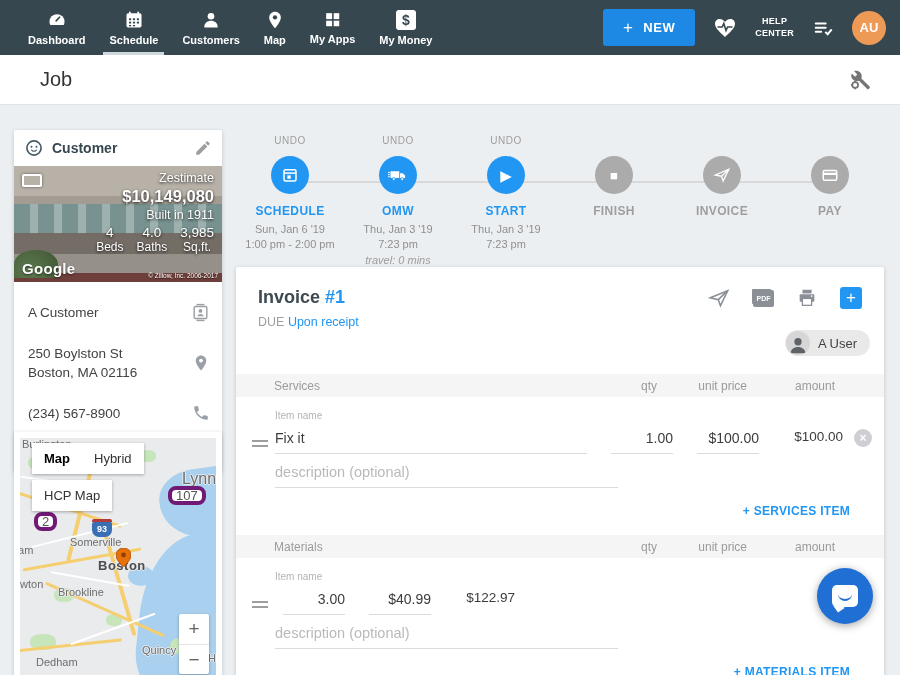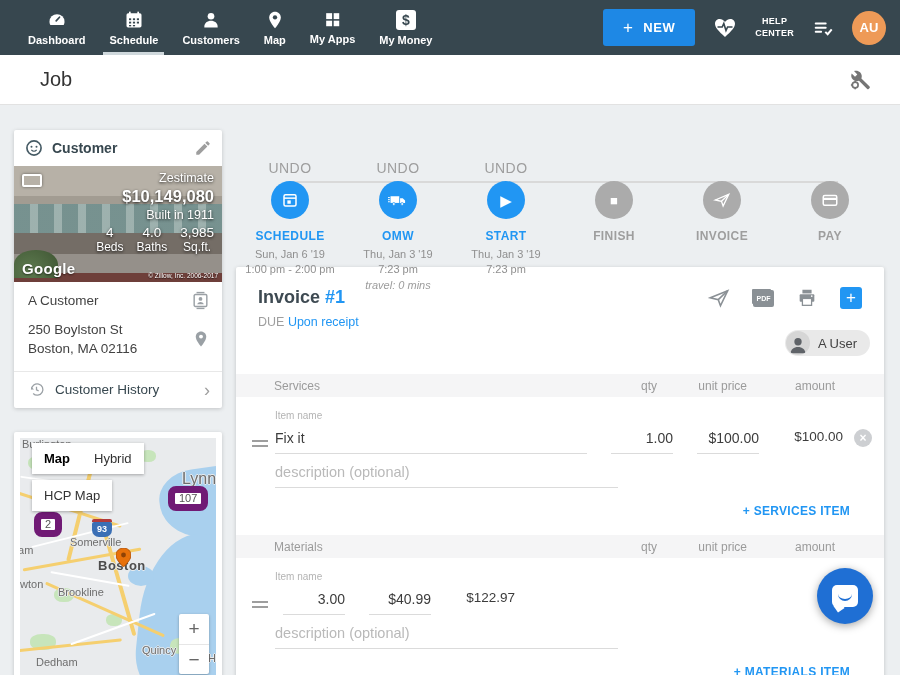--- a/index.html
+++ b/index.html
@@ -40,53 +40,53 @@
   .overlay { position:absolute; top:5px; right:8px; left:28px; text-align:right; color:#fff; text-shadow:0 1px 3px rgba(0,0,0,.85); }
   .z-label { font-size:12.5px; }
   .z-value { font-size:16.5px; font-weight:bold; margin:2px 0; }
   .z-built { font-size:12.5px; margin-bottom:3px; }
   .z-stats { display:flex; justify-content:flex-end; gap:13px; }
   .z-col { text-align:center; }
   .z-num { font-size:13.5px; }
   .z-cap { font-size:12px; }
   .gbrand { position:absolute; left:8px; bottom:5px; color:#fff; font-size:15px; font-weight:bold; letter-spacing:.3px; text-shadow:0 1px 2px rgba(0,0,0,.6); }
   .zcopy { position:absolute; right:4px; bottom:3px; color:#fff; font-size:6.5px; text-shadow:0 1px 1px rgba(0,0,0,.7); }
-  .info-row { display:flex; align-items:center; justify-content:space-between; padding:9px 12px 0 14px; font-size:13.5px; color:#424242; }
+  .info-row { display:flex; align-items:center; justify-content:space-between; padding:21px 12px 0 14px; font-size:13.5px; color:#424242; }
   .info-row .txt { line-height:1.45; }
   .divider { border-top:1px solid #E8E8E8; margin-top:12px; }
   .hist { display:flex; align-items:center; gap:10px; height:36px; padding:0 12px 0 14px; font-size:13.5px; color:#37474F; cursor:pointer; }
   .hist .chev { margin-left:auto; font-size:18px; color:#9E9E9E; line-height:1; }
 
   
   .mapcard { position:absolute; left:14px; top:432px; width:208px; height:256px; padding:6px; }
   .map-inner { position:relative; width:100%; height:100%; background:#E9EBED; overflow:hidden; }
   .water { position:absolute; background:#A9D0EE; }
   .green { position:absolute; background:#C7E5BB; border-radius:45%; }
   .road { position:absolute; background:#F5CF6F; border-radius:2px; }
   .roadw { position:absolute; background:#fff; border-radius:2px; }
   .mlabel { position:absolute; font-size:11px; color:#6E6E6E; white-space:nowrap;
     text-shadow:-1px 0 #E9EBED,1px 0 #E9EBED,0 -1px #E9EBED,0 1px #E9EBED; }
   .mlabel.big { font-size:13px; color:#4d4d4d; font-weight:bold; letter-spacing:.5px; }
-  .oval { position:absolute; background:#fff; border:7px solid #701a75; border-radius:8px; font-size:11px; color:#555; padding:0 4px; line-height:11px; }
+  .oval { position:absolute; background:#fff; border:4px solid #701a75; border-radius:8px; font-size:13px; color:#555; padding:0 4px; line-height:11px; }
   .i93 { position:absolute; width:20px; height:15px; background:#3B6FB5; border-radius:2px 2px 7px 7px; color:#fff; font-size:9px; font-weight:bold; text-align:center; line-height:15px; }
   .i93::before { content:""; position:absolute; top:-3px; left:0; right:0; height:3px; background:#B23B3B; border-radius:2px 2px 0 0; }
   .mbtns { position:absolute; left:12px; top:5px; display:flex; background:#fff; box-shadow:0 1px 3px rgba(0,0,0,.3); cursor:pointer; }
   .mbtn { padding:8px 12px; font-size:13px; color:#333; }
   .mbtn.sel { font-weight:bold; color:#000; }
   .hcpbtn { position:absolute; left:12px; top:42px; background:#fff; box-shadow:0 1px 3px rgba(0,0,0,.3); padding:8px 12px; font-size:13px; color:#333; cursor:pointer; }
   .zoomctl { position:absolute; right:7px; top:176px; width:30px; background:#fff; box-shadow:0 1px 3px rgba(0,0,0,.3); border-radius:2px; }
   .zbtn { height:30px; display:flex; align-items:center; justify-content:center; font-size:19px; color:#666; cursor:pointer; }
   .zbtn + .zbtn { border-top:1px solid #E6E6E6; }
   .mappin { position:absolute; }
 
   
   .timeline { position:absolute; left:236px; top:135px; width:648px; display:flex; }
   .tl-line { position:absolute; top:46px; left:54px; right:46px; height:2px; background:#D9D9D9; }
   .tl-step { width:108px; text-align:center; position:relative; z-index:1; }
-  .undo { font-size:14px; color:#9E9E9E; letter-spacing:.5px; height:12px; margin-bottom:9px; cursor:pointer;margin-top:25px; }
+  .undo { font-size:10px; color:#9E9E9E; letter-spacing:.5px; height:12px; margin-bottom:9px; cursor:pointer; }
   .tl-circle { width:38px; height:38px; border-radius:50%; margin:0 auto 10px; display:flex; align-items:center; justify-content:center; color:#fff; cursor:pointer; }
   .tl-circle.done { background:#2196F3; }
   .tl-circle.pend { background:#ABABAB; }
   .tl-label { font-size:12px; font-weight:bold; letter-spacing:.4px; }
   .tl-label.done-l { color:#2196F3; }
   .tl-label.pend-l { color:#9E9E9E; }
   .tl-date { font-size:11px; color:#8F8F8F; line-height:1.4; }
   .tl-date.first { margin-top:4px; }
   .travel { font-style:italic; color:#9c9c9c; }
   .glyph { font-size:15px; line-height:1; }
@@ -301,20 +301,28 @@
   </div>
   <div class="info-row">
     <span class="txt"><span>250 Boylston St</span><br><span>Boston, MA 02116</span></span>
     <span>
         <svg width="18" height="18" viewBox="0 0 24 24" fill="#9AA0A5">
           <path d="M12 2C8.1 2 5 5.1 5 9c0 5.2 7 13 7 13s7-7.8 7-13c0-3.9-3.1-7-7-7z"></path>
           <circle cx="12" cy="8.8" r="2.6" fill="#fff"></circle>
         </svg>
       </span>
   </div>
+  <div class="info-row">
+    <span class="txt">(234) 567-8900</span>
+    <span>
+        <svg width="18" height="18" viewBox="0 0 24 24" fill="#9AA0A5">
+          <path d="M6.6 10.8c1.4 2.8 3.8 5.1 6.6 6.6l2.2-2.2c.3-.3.7-.4 1-.2 1.1.4 2.3.6 3.6.6.6 0 1 .4 1 1V20c0 .6-.4 1-1 1C10.9 21 3 13.1 3 4c0-.6.4-1 1-1h3.5c.6 0 1 .4 1 1 0 1.2.2 2.4.6 3.6.1.3 0 .7-.2 1l-2.3 2.2z"></path>
+        </svg>
+      </span>
+  </div>
   <div class="divider"></div>
   <div class="hist">
     <span>
         <svg width="17" height="17" viewBox="0 0 24 24" fill="none" stroke="#9AA0A5" stroke-width="1.8">
           <path d="M5 12a8 8 0 1 1 2.3 5.6"></path>
           <polyline points="5,8.5 5,12 8.5,12" fill="#9AA0A5" stroke="none"></polyline>
           <polyline points="12,8 12,12.5 15,14"></polyline>
         </svg>
       </span>
     <span>Customer History</span>

